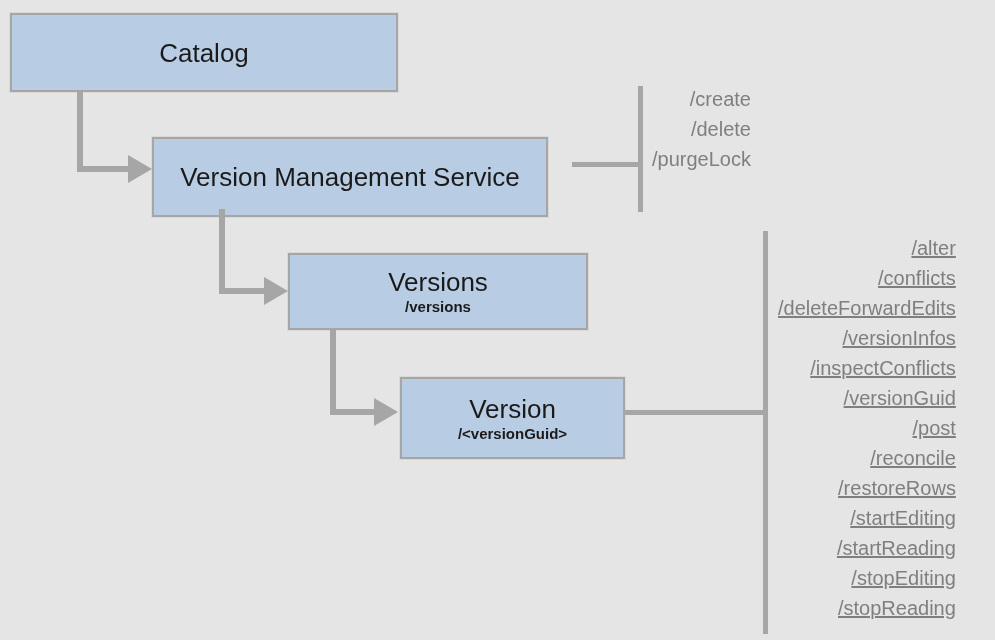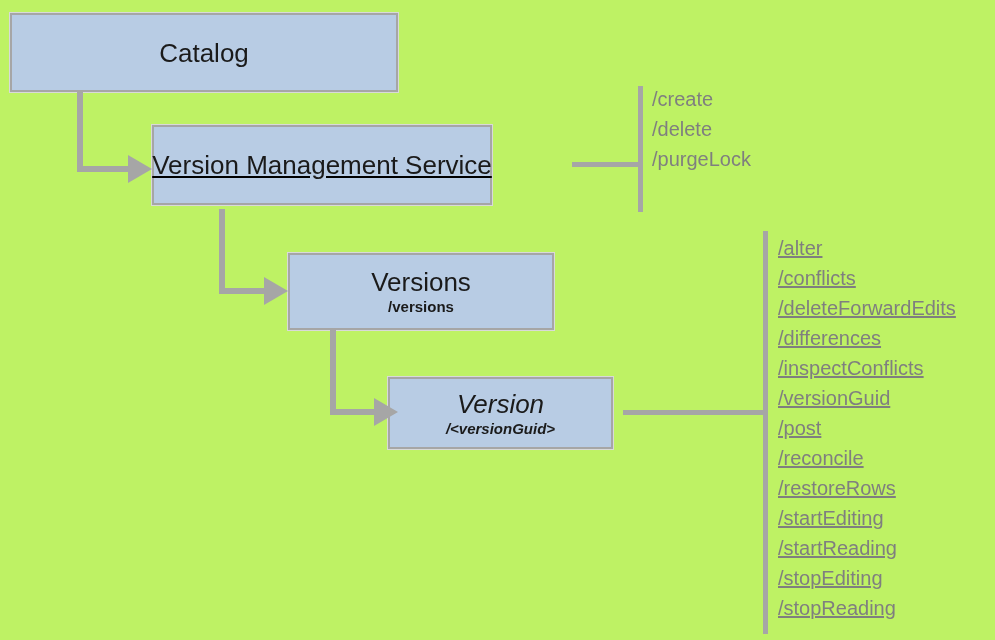--- a/index.html
+++ b/index.html
@@ -3,21 +3,21 @@
 <meta charset="utf-8">
 <style>
   * { margin: 0; padding: 0; box-sizing: border-box; }
   html, body { background: #ffffff; }
   body { font-family: "Liberation Sans", "DejaVu Sans", sans-serif; }
 
   .canvas {
     position: relative;
     width: 995px;
     height: 640px;
-    background: #bef264;
+    background: #e5e5e5;
     overflow: hidden;
   }
 
   
   .node {
     position: absolute;
     background: #b8cce4;
     border: 2px solid #a6a6a6;
     box-shadow: 0 0 0 1px #d9d9d9;
     display: flex;
@@ -35,23 +35,23 @@
   }
   .node .subtitle {
     font-size: 15px;
     line-height: 19px;
     font-weight: bold;
     color: #1a1a1a;
     white-space: nowrap;
   }
 
   #box-catalog  { left: 10px;  top: 13px;  width: 388px; height: 79px; }
-  #box-vms      { left: 152px; top: 125px; width: 340px; height: 80px; text-decoration: underline; }
-  #box-versions { left: 288px; top: 253px; width: 266px; height: 77px; }
-  #box-version  { left: 388px; top: 377px; width: 225px; height: 72px; font-style: italic; }
+  #box-vms      { left: 152px; top: 137px; width: 396px; height: 80px; }
+  #box-versions { left: 288px; top: 253px; width: 300px; height: 77px; }
+  #box-version  { left: 400px; top: 377px; width: 225px; height: 82px; }
 
   
   .seg { position: absolute; background: #a6a6a6; }
 
   .c1-v { left: 77px;  top: 92px;  width: 6px;  height: 80px; }
   .c1-h { left: 77px;  top: 166px; width: 52px; height: 6px; }
   .c2-v { left: 219px; top: 209px; width: 6px;  height: 85px; }
   .c2-h { left: 219px; top: 288px; width: 46px; height: 6px; }
   .c3-v { left: 330px; top: 330px; width: 6px;  height: 85px; }
   .c3-h { left: 330px; top: 409px; width: 45px; height: 6px; }
@@ -74,20 +74,21 @@
 
   
   .op-list {
     position: absolute;
     color: #7f7f7f;
     font-size: 20px;
   }
   .op-list .op-item {
     line-height: 30px;
     white-space: nowrap;
+    text-align: right;
   }
   #ops-vms     { left: 652px; top: 84px; }
   #ops-version { left: 778px; top: 233px; text-decoration: underline; }
 </style>
 </head>
 <body>
 
 <div class="canvas">
 
   <div class="node" id="box-catalog">
@@ -128,21 +129,21 @@
   <div class="op-list" id="ops-vms">
       <div class="op-item">/create</div>
       <div class="op-item">/delete</div>
       <div class="op-item">/purgeLock</div>
     </div>
 
   <div class="op-list" id="ops-version">
       <div class="op-item">/alter</div>
       <div class="op-item">/conflicts</div>
       <div class="op-item">/deleteForwardEdits</div>
-      <div class="op-item">/differences</div>
+      <div class="op-item">/versionInfos</div>
       <div class="op-item">/inspectConflicts</div>
       <div class="op-item">/versionGuid</div>
       <div class="op-item">/post</div>
       <div class="op-item">/reconcile</div>
       <div class="op-item">/restoreRows</div>
       <div class="op-item">/startEditing</div>
       <div class="op-item">/startReading</div>
       <div class="op-item">/stopEditing</div>
       <div class="op-item">/stopReading</div>
     </div>

